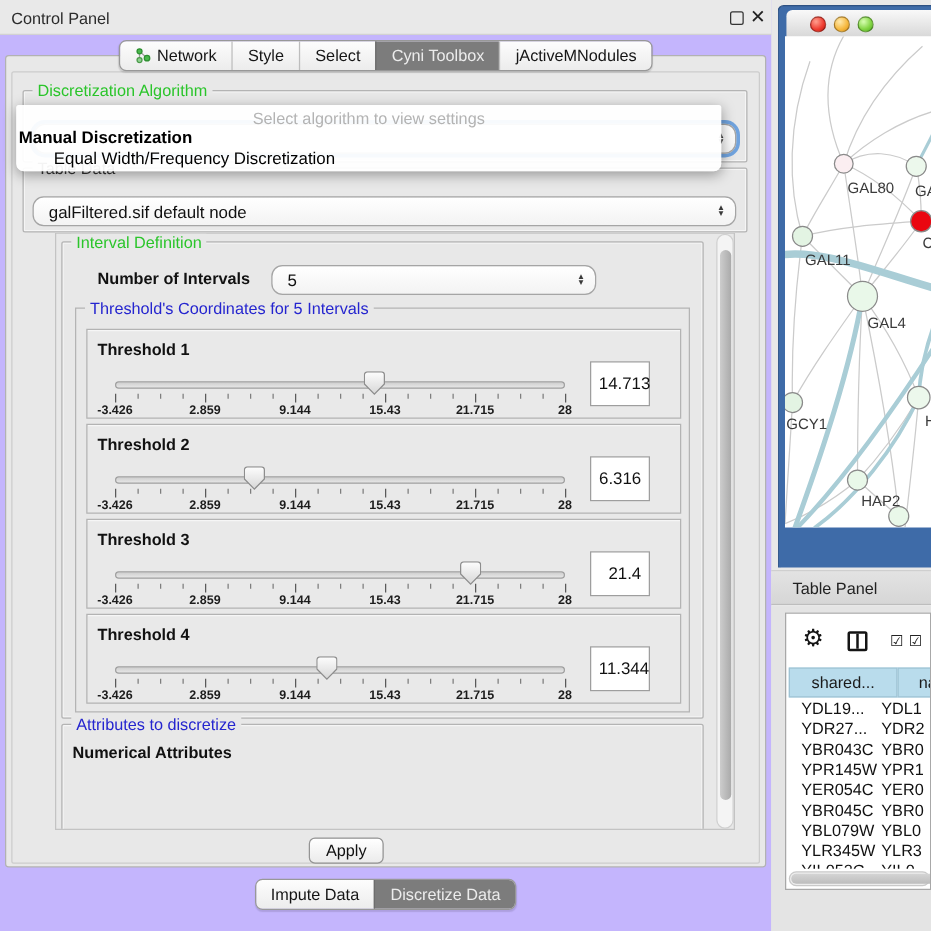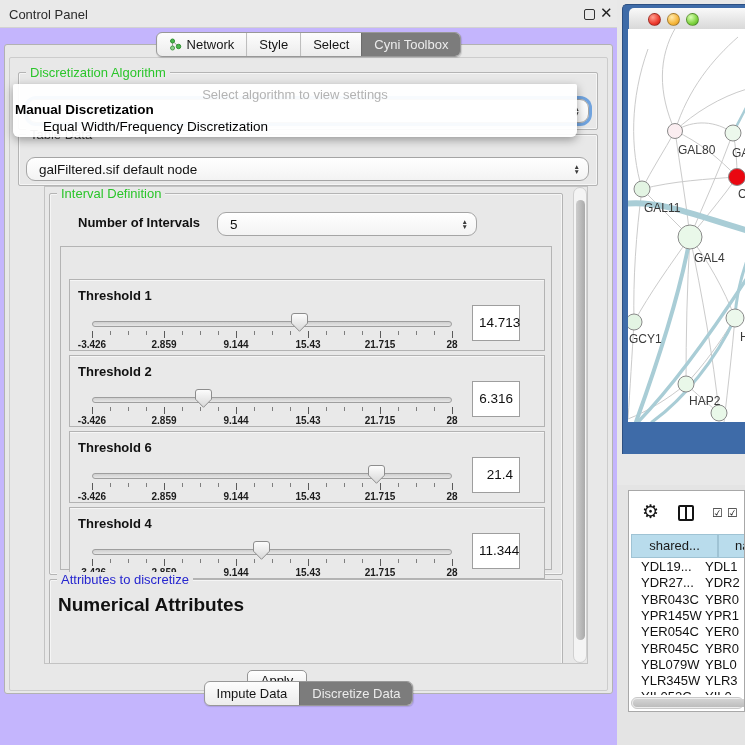--- a/index.html
+++ b/index.html
@@ -9,21 +9,21 @@
 
   
   #control-panel { position:absolute; left:0; top:0; width:617px; height:745px; background:#c4b5fd; }
   #titlebar { position:absolute; left:0; top:0; width:617px; height:28px; background:#e9e9e9; border-bottom:1px solid #d2d2d2; }
   #titlebar .title { position:absolute; left:9px; top:7px; font-size:13px; color:#2b2b2b; }
   .float-ico { position:absolute; top:9px; left:584px; width:11px; height:11px; border:1.6px solid #333; border-radius:2px; cursor:default; }
   .close-ico { position:absolute; top:4px; left:600px; font-size:15px; font-weight:bold; color:#222; }
 
   .tabgroup { position:absolute; left:50%; transform:translateX(-50%); display:inline-flex; border:1px solid #989898; border-radius:6px; overflow:hidden; background:linear-gradient(#fdfdfd,#ececec); box-shadow:0 1px 1px rgba(0,0,0,0.12); z-index:6; white-space:nowrap; }
   #top-tabs { top:32px; }
-  #bottom-tabs { top:681px; }
+  #bottom-tabs { top:703px; }
   .tab { padding:4px 12px; font-size:13px; color:#151515; border-left:1px solid #bdbdbd; display:flex; gap:5px; align-items:center; background:transparent; }
   .tab:first-child { border-left:none; }
   .tab.selected { background:#7c7c7c; color:#ececec; border-left-color:#6d6d6d; }
   .net-ico { display:inline-flex; }
 
   .panel-outer { position:absolute; left:4px; top:44px; width:609px; height:650px; border:1px solid #b2b2b2; border-radius:3px; background:#e8e8e8; }
   .panel-inner { position:absolute; left:9px; top:57px; width:599px; height:634px; border:1px solid #cccccc; border-radius:2px; }
 
   .group { position:absolute; border:1px solid #b4b4b4; border-radius:2px; box-shadow:inset 0 0 0 1px rgba(255,255,255,0.55); }
   .group-title { position:absolute; top:-8px; left:7px; background:#e8e8e8; padding:0 4px; font-size:13px; white-space:nowrap; }
@@ -42,34 +42,34 @@
   #scrollpane { position:absolute; left:44px; top:186px; width:544px; height:478px; border:1px solid #c3c3c3; background:#e8e8e8; overflow:hidden; }
   #main-vscroll { position:absolute; left:573px; top:187px; width:14px; height:476px; background:#f4f4f4; border:1px solid #d0d0d0; border-radius:7px; }
   #main-vscroll .thumb { position:absolute; left:2px; top:12px; width:9px; height:440px; border-radius:5px; background:linear-gradient(90deg,#cdcdcd,#aaaaaa); }
 
   #interval-group { left:4px; top:6px; width:514px; height:382px; }
   .nlabel { position:absolute; left:28px; top:21px; font-size:13px; font-weight:bold; color:#111; }
   #intervals-combo { left:167px; top:18px; width:260px; }
   #thresholds-group { position:absolute; left:10px; top:52px; width:492px; height:324px; border:1px solid #b4b4b4; }
   #threshold-panels { position:absolute; inset:0; }
 
-  .tpanel { position:absolute; left:8px; width:476px; height:72px; border:1px solid #b3b3b3; background:#e9e9e9; box-shadow:inset 0 1px 0 #f6f6f6;margin-top:16px; }
+  .tpanel { position:absolute; left:8px; width:476px; height:72px; border:1px solid #b3b3b3; background:#e9e9e9; box-shadow:inset 0 1px 0 #f6f6f6; }
   .tlabel { position:absolute; left:8px; top:8px; font-size:13px; font-weight:bold; color:#111; }
   .strack { position:absolute; left:22px; top:41px; width:360px; height:6px; border:1px solid #9e9e9e; border-radius:3px; background:linear-gradient(#cfcfcf,#e6e6e6); }
   .sticks { position:absolute; left:22px; top:51px; width:361px; height:8px; }
   .tick { position:absolute; width:1px; background:#5a5a5a; top:0; }
   .tick.minor { height:4px; opacity:0.75; }
   .tick.major { height:7px; }
   .slabels { position:absolute; left:22px; top:59px; width:434px; height:12px; }
   .ticklab { position:absolute; transform:translateX(-50%); font-size:10px; font-weight:bold; color:#1c1c1c; white-space:nowrap; }
   .shandle { position:absolute; top:33px; width:17px; height:19px; }
   .vbox { position:absolute; left:402px; top:25px; width:48px; height:36px; background:#fff; border:1px solid #9e9e9e; font-size:13.5px; color:#111; text-align:right; padding:0 6px; line-height:34px; }
 
   #attr-group { left:4px; top:392px; width:514px; height:92px; }
-  #attr-heading { position:absolute; left:8px; top:14px; font-size:19px; font-weight:bold; color:#111; }
+  #attr-heading { position:absolute; left:8px; top:14px; font-size:13px; font-weight:bold; color:#111; }
   #attr-list { position:absolute; left:12px; top:34px; width:488px; height:56px; background:#fff; border:1px solid #aeaeae; overflow:hidden; padding:2px 0 0 14px; }
   .attr-item { font-size:13px; color:#111; line-height:18px; white-space:nowrap; }
   #attr-scroll { position:absolute; right:2px; top:2px; width:10px; height:48px; border-radius:5px; background:linear-gradient(90deg,#cdcdcd,#b2b2b2); }
 
   #apply-btn { position:absolute; left:247px; top:670px; width:60px; height:21px; background:linear-gradient(#ffffff,#ebebeb); border:1px solid #949494; border-radius:5px; font-size:13px; color:#111; text-align:center; line-height:19px; z-index:4; }
 
   
   #net-window { position:absolute; left:622px; top:4px; width:123px; height:450px; background:#3e6ba8; border-left:1px solid #2d5082; border-top:1px solid #2d5082; border-radius:5px 0 0 0; }
   #net-titlebar { position:absolute; left:6px; top:3px; width:117px; height:23px; background:linear-gradient(#f9f9f9,#d7d7d7); border-radius:5px 0 0 0; border-bottom:1px solid #a8a8a8; }
   .tl { position:absolute; top:5px; width:13px; height:13px; border-radius:50%; border:1px solid rgba(0,0,0,0.3); }
@@ -129,20 +129,23 @@
         </div>
         <div class="tab">
           <span>Style</span>
         </div>
         <div class="tab">
           <span>Select</span>
         </div>
         <div class="tab selected">
           <span>Cyni Toolbox</span>
         </div>
+        <div class="tab">
+          <span>jActiveMNodules</span>
+        </div>
       </div>
 
     <div class="group" id="algo-group" style="left:18px; top:72px; width:580px; height:58px;">
       <span class="group-title t-green">Discretization Algorithm</span>
       <div class="combo focused" style="left:8px; top:26px; width:562px;">
         <span class="stepper">
             <span>▲</span>
             <span>▼</span>
           </span>
       </div>
@@ -172,20 +175,21 @@
         <span class="nlabel">Number of Intervals</span>
         <div class="combo" id="intervals-combo">
           <span>5</span>
           <span class="stepper">
               <span>▲</span>
               <span>▼</span>
             </span>
         </div>
 
         <div id="thresholds-group">
+          <span class="group-title t-blue" style="background:#e8e8e8;">Threshold's Coordinates for 5 Intervals</span>
           <div id="threshold-panels">
               <div class="tpanel" style="top: 16px;">
                 <div class="tlabel">Threshold 1</div>
                 <div class="strack"></div>
                 <div class="sticks">
                   <div class="tick major" style="left: 0px;"></div>
                   <div class="tick minor" style="left: 18px;"></div>
                   <div class="tick minor" style="left: 36px;"></div>
                   <div class="tick minor" style="left: 54px;"></div>
                   <div class="tick major" style="left: 72px;"></div>
@@ -264,21 +268,21 @@
                       <linearGradient id="hg1" x1="0" y1="0" x2="0" y2="1">
                         <stop offset="0" stop-color="#fdfdfd"></stop>
                         <stop offset="1" stop-color="#d7d7d7"></stop>
                       </linearGradient>
                     </defs>
                     <path d="M3 0.5 h11 a2.5 2.5 0 0 1 2.5 2.5 v7.2 L8.5 18.3 L0.5 10.2 V3 A2.5 2.5 0 0 1 3 0.5 Z" fill="url(#hg1)" stroke="#8d8d8d"></path>
                   </svg></div>
                 <div class="vbox">6.316</div>
               </div>
               <div class="tpanel" style="top: 168px;">
-                <div class="tlabel">Threshold 6</div>
+                <div class="tlabel">Threshold 3</div>
                 <div class="strack"></div>
                 <div class="sticks">
                   <div class="tick major" style="left: 0px;"></div>
                   <div class="tick minor" style="left: 18px;"></div>
                   <div class="tick minor" style="left: 36px;"></div>
                   <div class="tick minor" style="left: 54px;"></div>
                   <div class="tick major" style="left: 72px;"></div>
                   <div class="tick minor" style="left: 90px;"></div>
                   <div class="tick minor" style="left: 108px;"></div>
                   <div class="tick minor" style="left: 126px;"></div>
@@ -438,20 +442,23 @@
         <text x="104" y="128" font-size="12" fill="#3a3a3a">GA</text>
         <text x="110" y="169" font-size="12" fill="#3a3a3a">C</text>
         <text x="16" y="183" font-size="12" fill="#3a3a3a">GAL11</text>
         <text x="66" y="233" font-size="12" fill="#3a3a3a">GAL4</text>
         <text x="112" y="312" font-size="12" fill="#3a3a3a">H</text>
         <text x="1" y="314" font-size="12" fill="#3a3a3a">GCY1</text>
         <text x="61" y="376" font-size="12" fill="#3a3a3a">HAP2</text>
       </svg>
   </div>
 
+  <div id="tp-bar">
+    <span class="tp-title">Table Panel</span>
+  </div>
   <div id="tp-below"></div>
 
   <div id="tp-container">
     <span class="gear-ico">⚙</span>
     <span class="split-ico"></span>
     <span class="check-ico" style="left:83px;">☑</span>
     <span class="check-ico" style="left:98px;">☑</span>
     <div id="tp-header">
         <div class="th c0">shared...</div>
         <div class="th c1">na</div>

